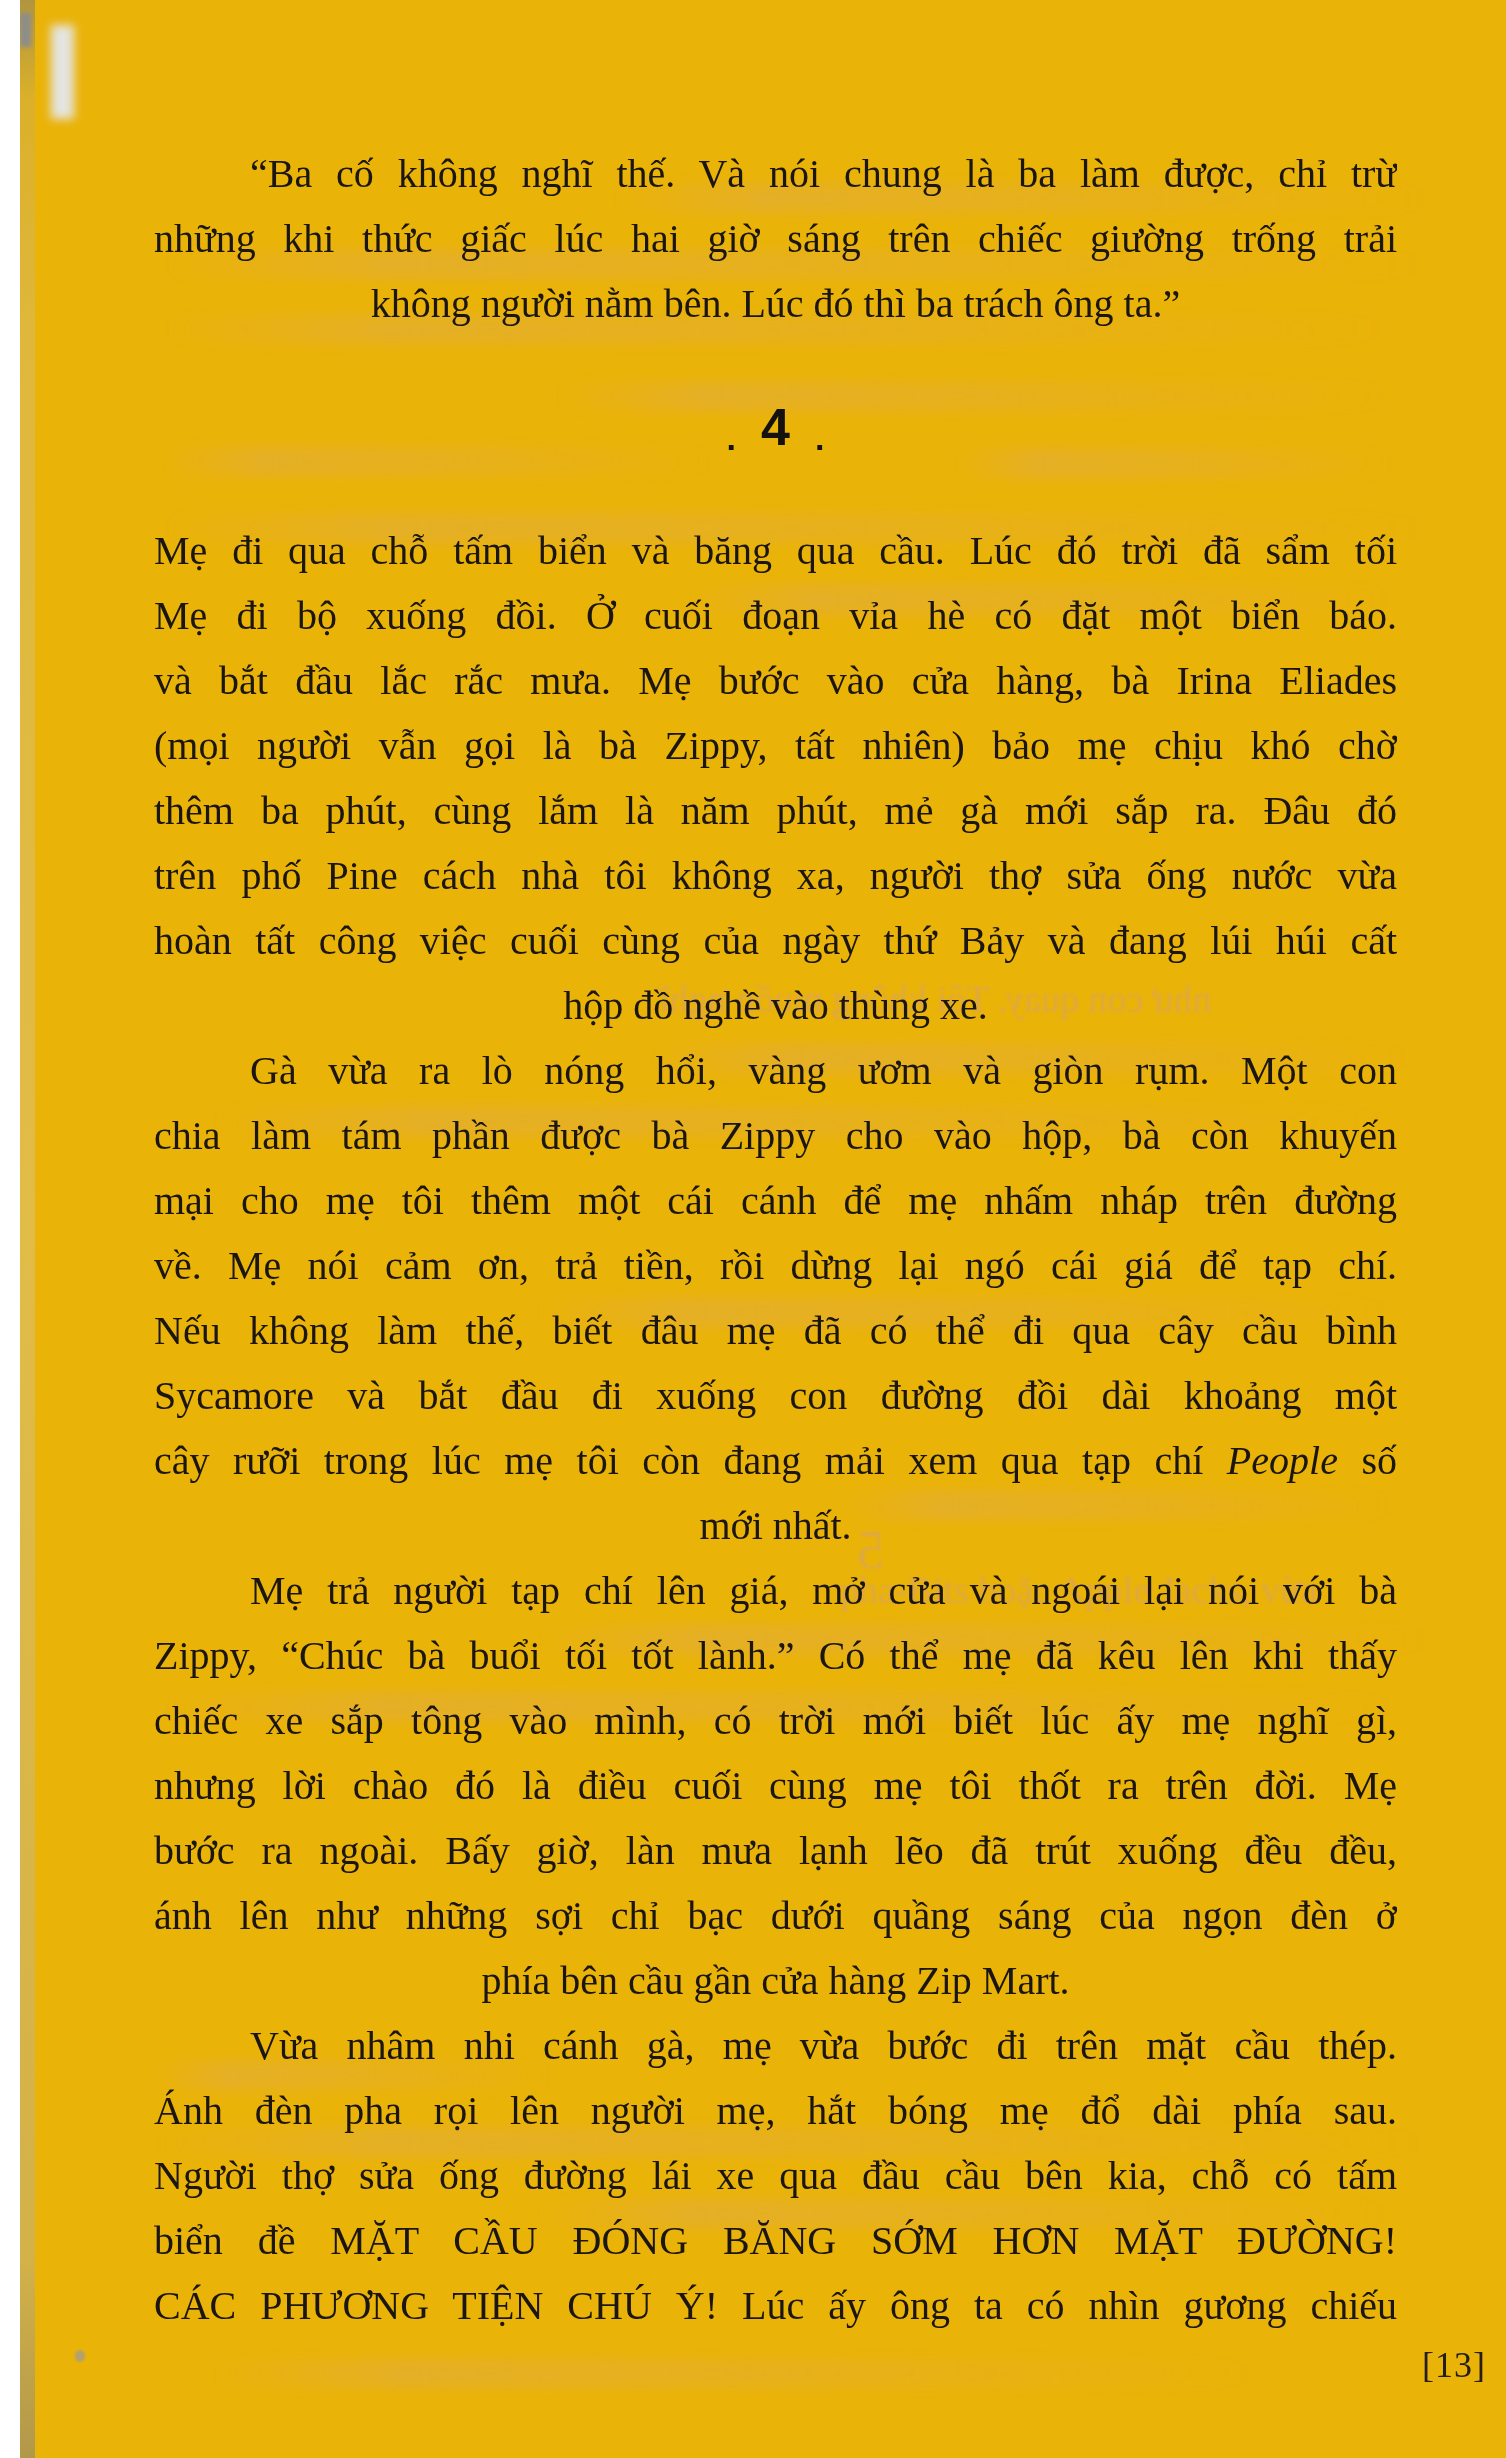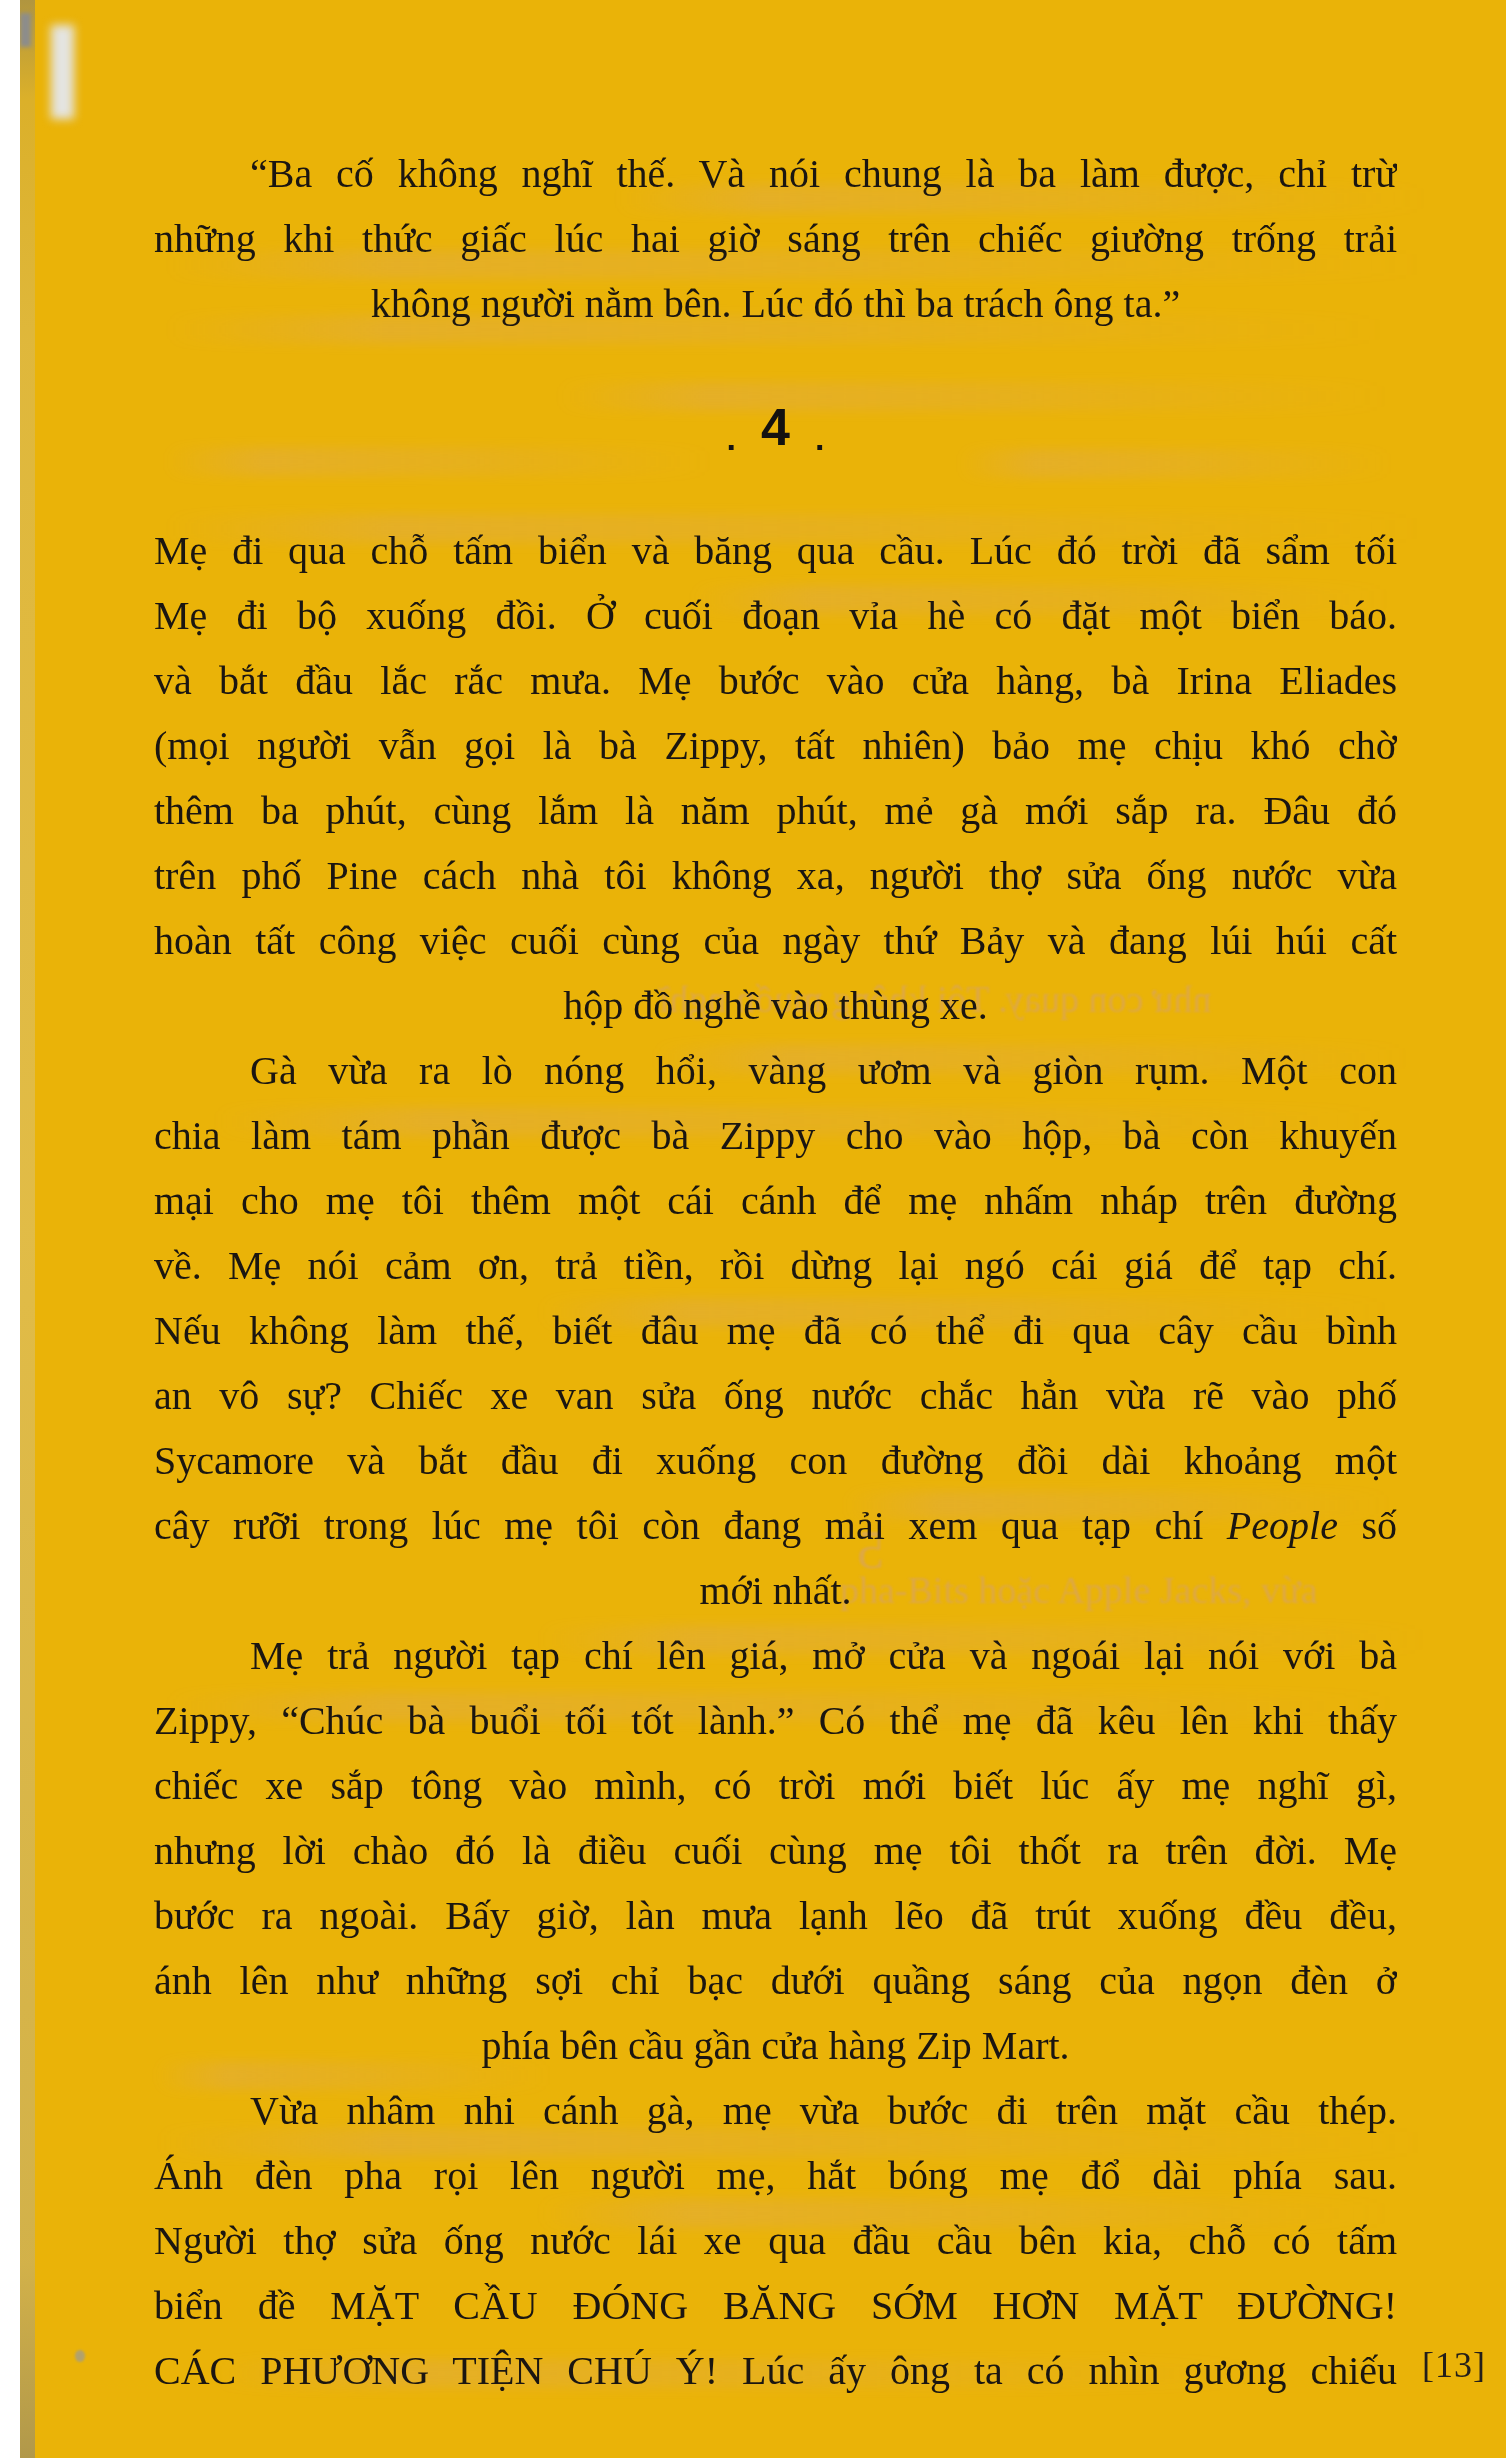--- a/index.html
+++ b/index.html
@@ -130,38 +130,37 @@
           <div class="line j">trên phố Pine cách nhà tôi không xa, người thợ sửa ống nước vừa</div>
           <div class="line j">hoàn tất công việc cuối cùng của ngày thứ Bảy và đang lúi húi cất</div>
           <div class="line">hộp đồ nghề vào thùng xe.</div>
         </div>
         <div>
           <div class="line j ind">Gà vừa ra lò nóng hổi, vàng ươm và giòn rụm. Một con</div>
           <div class="line j">chia làm tám phần được bà Zippy cho vào hộp, bà còn khuyến</div>
           <div class="line j">mại cho mẹ tôi thêm một cái cánh để mẹ nhấm nháp trên đường</div>
           <div class="line j">về. Mẹ nói cảm ơn, trả tiền, rồi dừng lại ngó cái giá để tạp chí.</div>
           <div class="line j">Nếu không làm thế, biết đâu mẹ đã có thể đi qua cây cầu bình</div>
-          <div class="line j">an vô sự? Chiếc xe van sửa ống nước chắc hẳn vừa rẽ vào phố</div>
           <div class="line j">Sycamore và bắt đầu đi xuống con đường đồi dài khoảng một</div>
           <div class="line j">cây rưỡi trong lúc mẹ tôi còn đang mải xem qua tạp chí <i>People</i> số</div>
           <div class="line">mới nhất.</div>
         </div>
         <div>
           <div class="line j ind">Mẹ trả người tạp chí lên giá, mở cửa và ngoái lại nói với bà</div>
           <div class="line j">Zippy, “Chúc bà buổi tối tốt lành.” Có thể mẹ đã kêu lên khi thấy</div>
           <div class="line j">chiếc xe sắp tông vào mình, có trời mới biết lúc ấy mẹ nghĩ gì,</div>
           <div class="line j">nhưng lời chào đó là điều cuối cùng mẹ tôi thốt ra trên đời. Mẹ</div>
           <div class="line j">bước ra ngoài. Bấy giờ, làn mưa lạnh lẽo đã trút xuống đều đều,</div>
           <div class="line j">ánh lên như những sợi chỉ bạc dưới quầng sáng của ngọn đèn ở</div>
           <div class="line">phía bên cầu gần cửa hàng Zip Mart.</div>
         </div>
         <div>
           <div class="line j ind">Vừa nhâm nhi cánh gà, mẹ vừa bước đi trên mặt cầu thép.</div>
           <div class="line j">Ánh đèn pha rọi lên người mẹ, hắt bóng mẹ đổ dài phía sau.</div>
-          <div class="line j">Người thợ sửa ống nước lái xe qua đầu cầu bên kia, chỗ có tấm</div>
+          <div class="line j">Người thợ sửa ống đường lái xe qua đầu cầu bên kia, chỗ có tấm</div>
           <div class="line j">biển đề MẶT CẦU ĐÓNG BĂNG SỚM HƠN MẶT ĐƯỜNG!</div>
           <div class="line j">CÁC PHƯƠNG TIỆN CHÚ Ý! Lúc ấy ông ta có nhìn gương chiếu</div>
         </div>
       </div>
   </div>
 
   <div class="page-number">[13]</div>
 
 </div>
 

